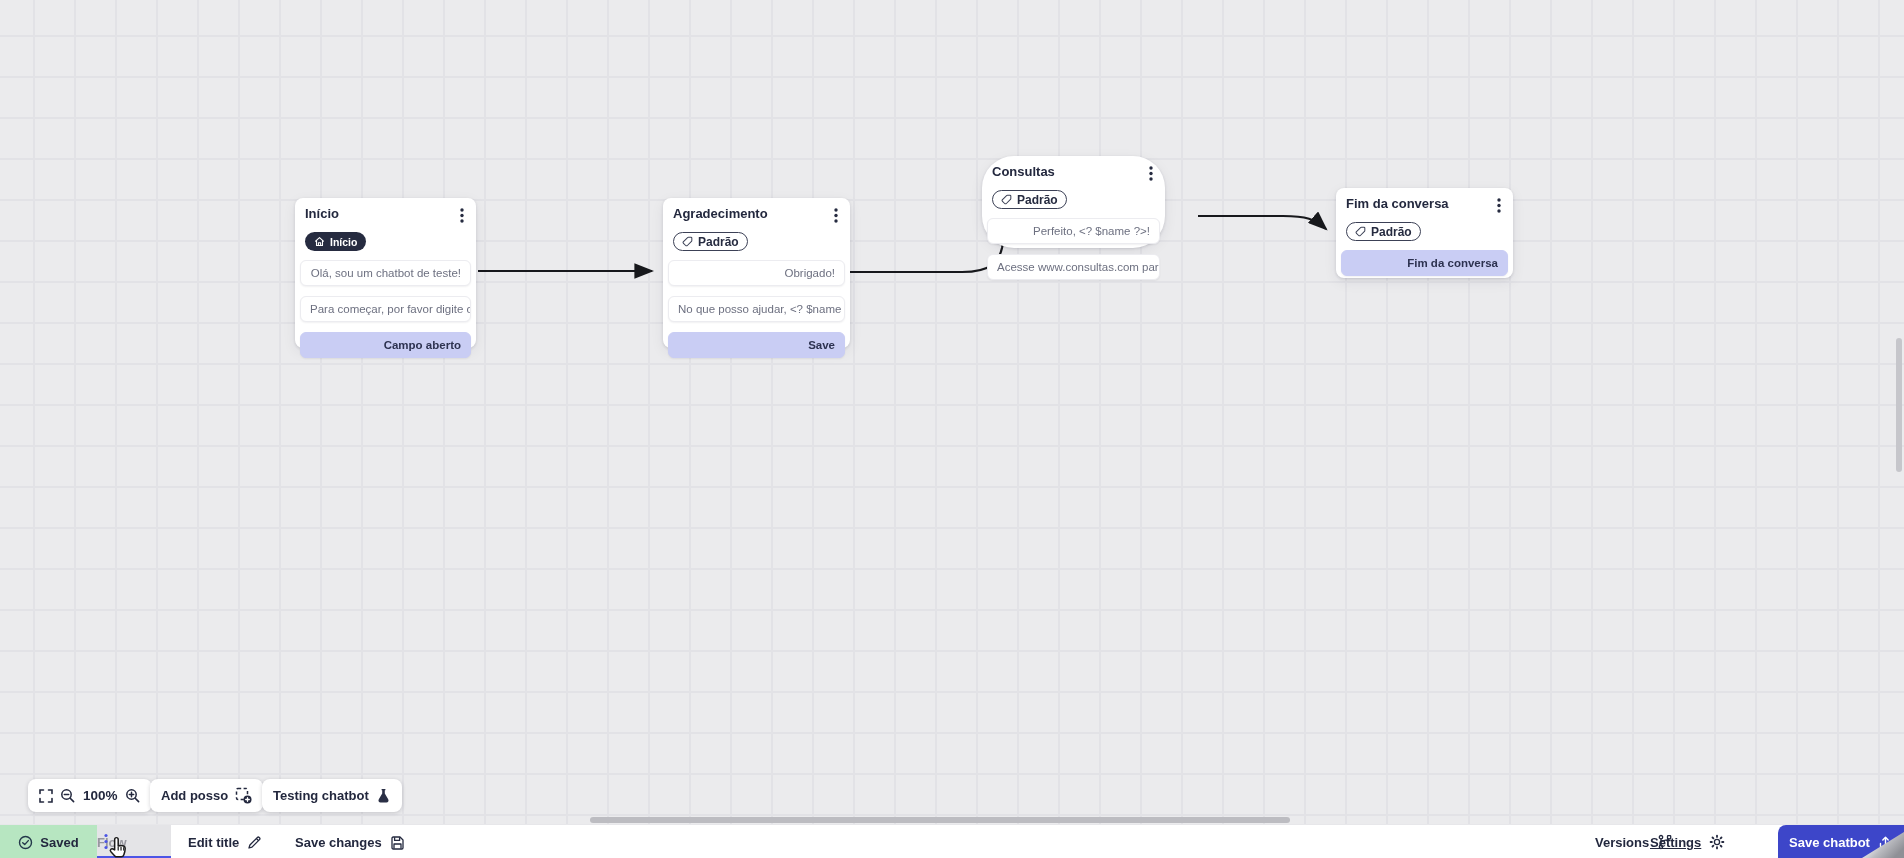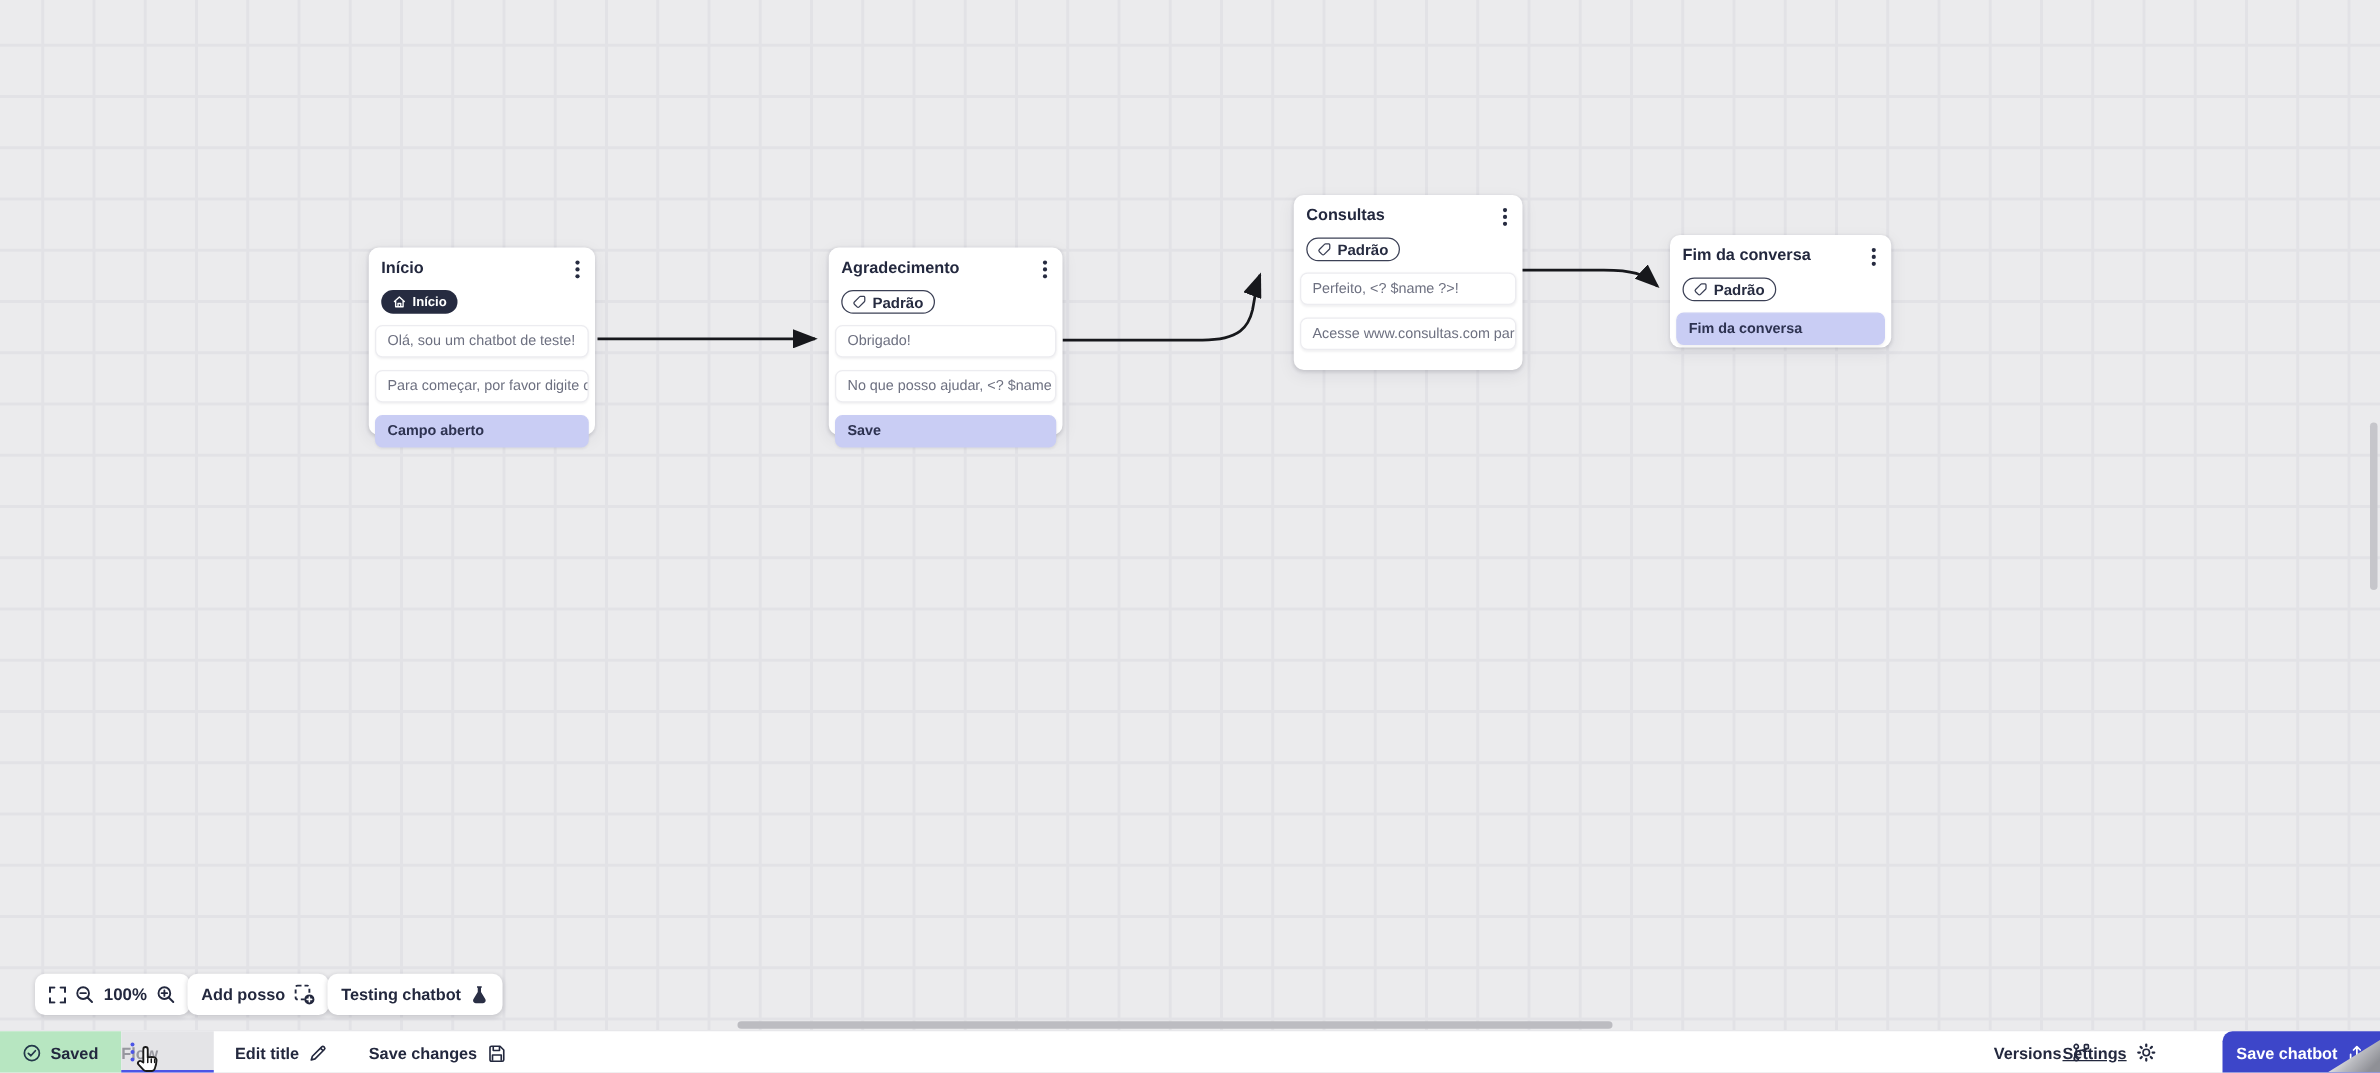--- a/index.html
+++ b/index.html
@@ -31,21 +31,21 @@
   .badge-row{padding:0 5px;margin-top:9px;height:19px;}
   .badge-dark{
     display:inline-flex;align-items:center;gap:5px;height:19px;padding:0 9px;
     background:#262b40;color:#fff;border-radius:10px;font-size:10.5px;font-weight:700;
   }
   .badge-outline{
     display:inline-flex;align-items:center;gap:5px;height:17px;padding:0 8px;
     background:#fff;color:#262b40;border:1.5px solid #3c4156;border-radius:10px;
     font-size:12px;font-weight:700;
   }
-  .rows{margin-top:9px;display:flex;flex-direction:column;gap:10px;}
+  .rows{margin-top:9px;display:flex;flex-direction:column;gap:10px;text-align:right;}
   .rowitem{
     height:26px;box-sizing:border-box;background:#fff;border:1px solid #ececf0;
     border-radius:6px;box-shadow:0 1px 2px rgba(20,20,40,.06);
     font-size:11.5px;color:#6d7080;line-height:24px;padding:0 9px;
     white-space:nowrap;overflow:hidden;
   }
   .rowitem.hl{
     background:#c9cdf4;border-color:#c9cdf4;color:#2d3250;font-weight:700;
   }
   
@@ -150,21 +150,21 @@
         <span>Padrão</span>
       </span>
     </div>
     <div class="rows">
       <div class="rowitem">Obrigado!</div>
       <div class="rowitem">No que posso ajudar, &lt;? $name ...</div>
       <div class="rowitem hl">Save</div>
     </div>
   </div>
 
-  <div class="node" style="left:1035px;top:156px;width:183px;height:140px;">
+  <div class="node" style="left:982px;top:156px;width:183px;height:92px;border-radius:32px;">
     <div class="node-head">
       <span class="node-title">Consultas</span>
       <span class="kebab">
         <svg width="4" height="15" viewBox="0 0 4 15">
             <g fill="#262b40">
               <circle cx="2" cy="2" r="1.7"></circle>
               <circle cx="2" cy="7.5" r="1.7"></circle>
               <circle cx="2" cy="13" r="1.7"></circle>
             </g>
           </svg>

